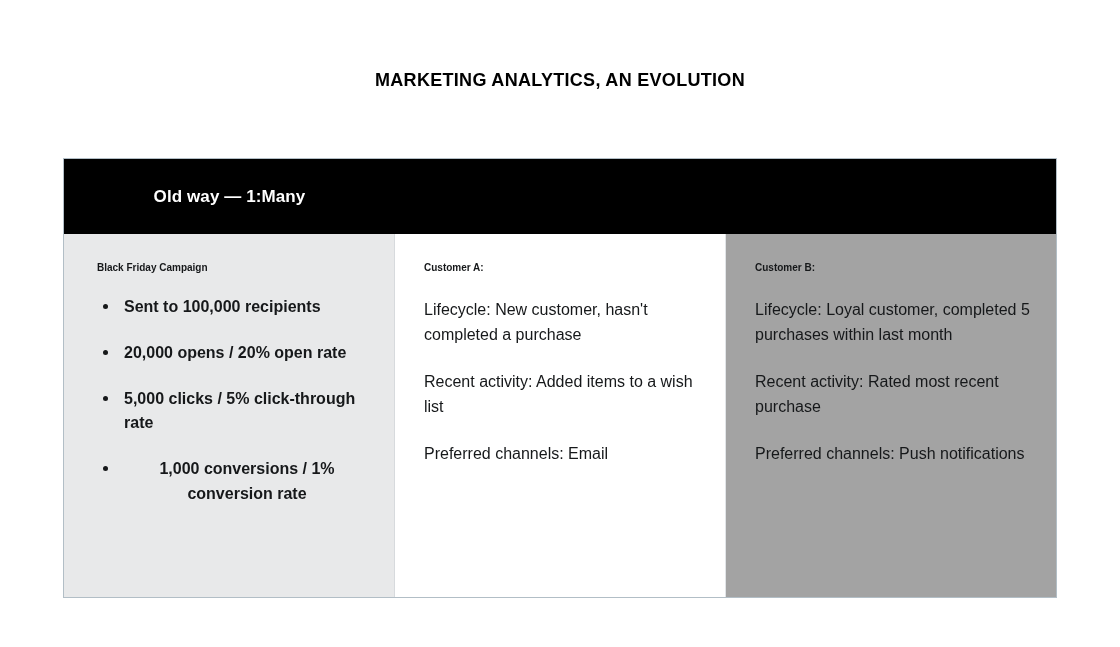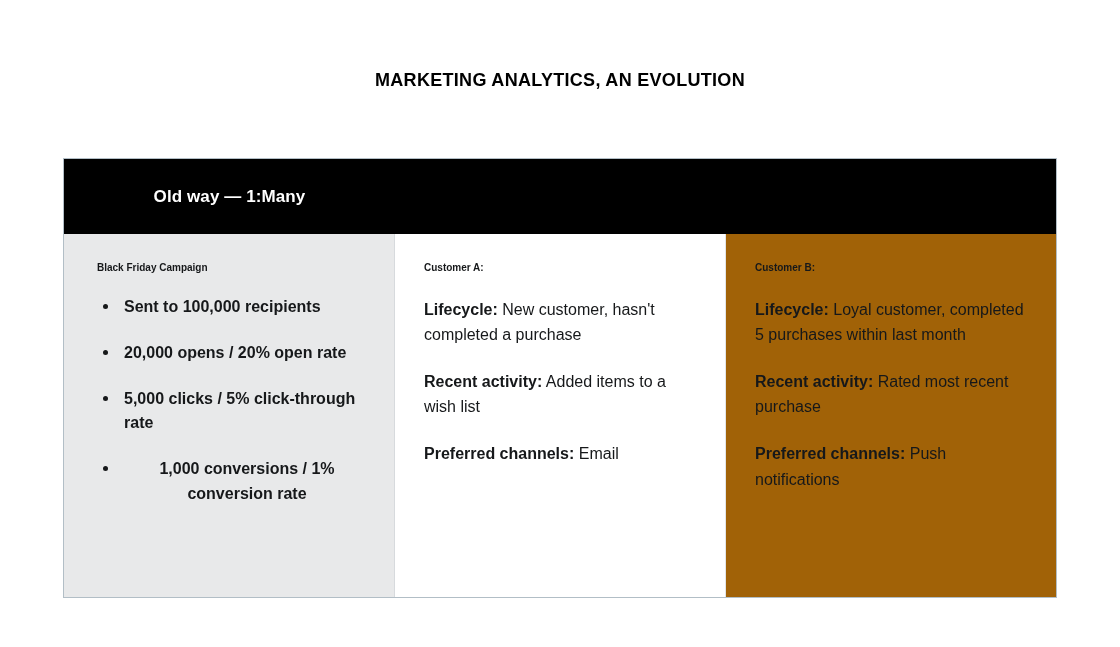--- a/index.html
+++ b/index.html
@@ -73,21 +73,21 @@
     padding-right: 24px;
   }
   .col-a {
     width: 331px;
     background: #ffffff;
     border-right: 1px solid #e2e5e8;
     padding-left: 29px;
   }
   .col-b {
     flex: 1;
-    background: #a16207;
+    background: #a3a3a3;
     padding-left: 29px;
     padding-right: 24px;
   }
 
   .col-heading {
     font-size: 10px;
     font-weight: bold;
     margin: 0 0 22px 0;
     color: #16181a;
   }
@@ -120,21 +120,21 @@
     background: #16181a;
   }
 
   .fact {
     font-size: 16px;
     line-height: 1.57;
     margin: 0 0 22px 0;
     color: #16181a;
   }
   .fact:last-child { margin-bottom: 0; }
-  .fact b { font-weight: bold; }
+  .fact b { font-weight: normal; }
 </style>
 </head>
 <body>
 
 <h1 class="page-title">MARKETING ANALYTICS, AN EVOLUTION</h1>
 
 <div class="table-wrap">
 
   <div class="table-header">
     <div class="th th-old">Old way — 1:Many</div>

